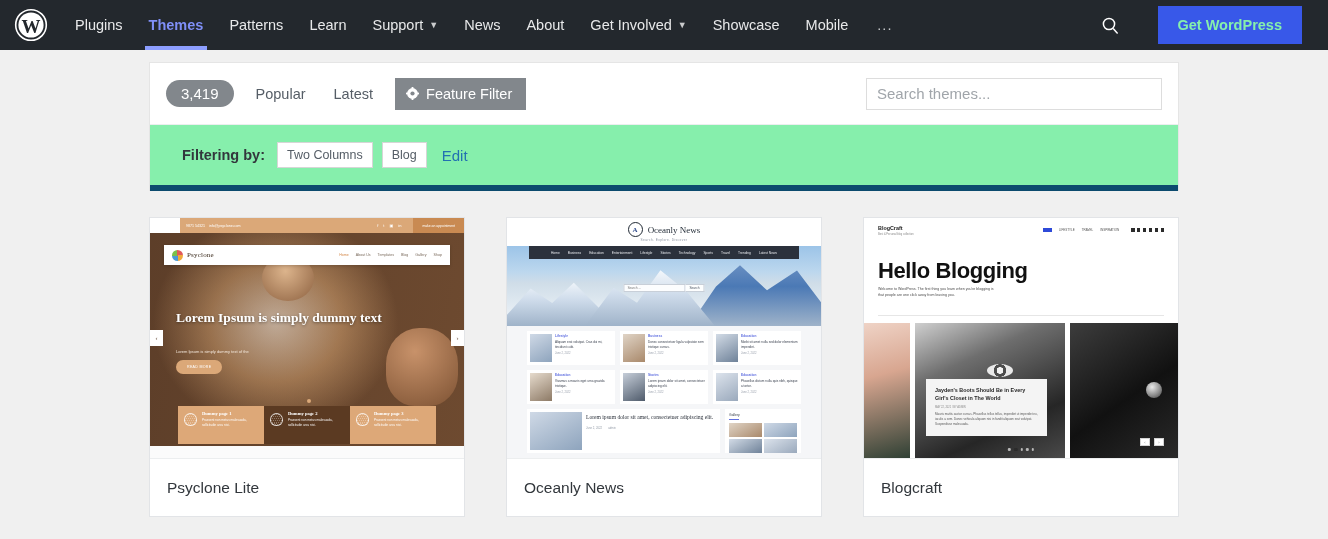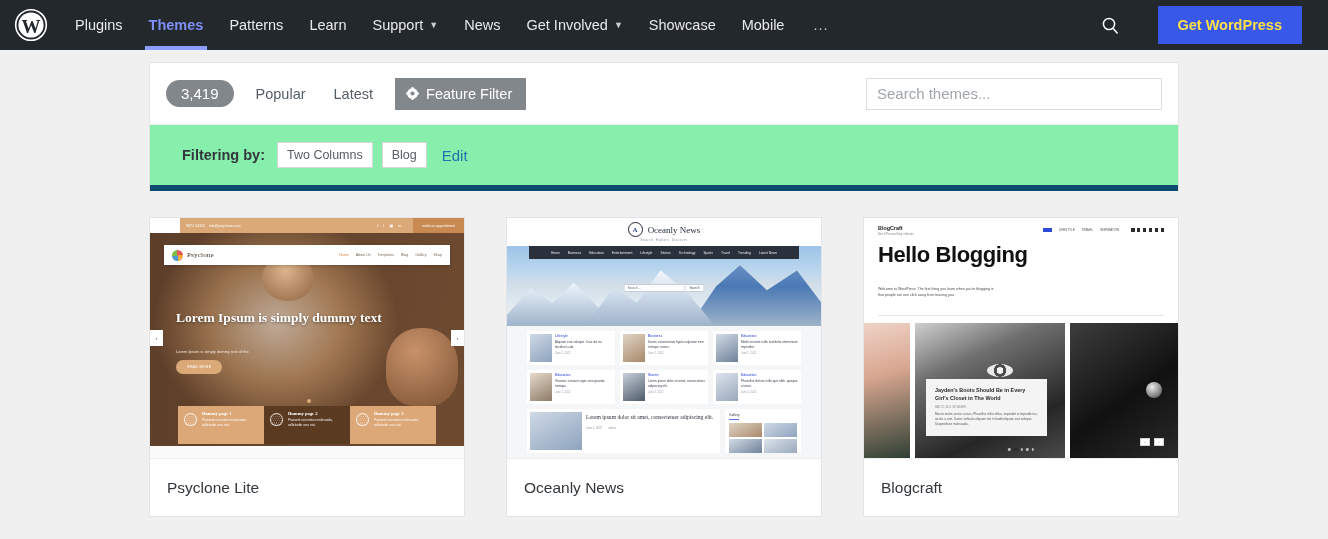--- a/index.html
+++ b/index.html
@@ -31,21 +31,21 @@
     height: 4px; background: #8c9eff;
   }
   .caret { display: inline-block; margin-left: 6px; font-size: 9px; opacity: .85; }
   .nav-item.dots { letter-spacing: 1px; padding: 0 16px; color: #c7c9cb; }
   .nav-right { margin-left: auto; display: flex; align-items: center; height: 50px; }
   .search-ico {
     width: 46px; height: 50px; display: flex; align-items: center; justify-content: center;
     cursor: pointer;
   }
   .get-wp {
-    background: #3858e9; color: #fde047; font-size: 14.5px; font-weight: bold;
+    background: #3858e9; color: #86efac; font-size: 14.5px; font-weight: bold;
     height: 38px; display: flex; align-items: center; padding: 0 20px;
     margin-right: 26px; margin-left: 24px; border: 0; cursor: pointer;
     font-family: inherit;
   }
 
   
   .content { padding: 0; }
   .panel {
     width: 1030px; margin: 12px auto 0; background: #fff;
     border: 1px solid #e5e5e5; border-bottom: none;
@@ -238,21 +238,21 @@
 
   
   .bc { width: 100%; height: 100%; background: #fff; position: relative; }
   .bc-head { display: flex; align-items: flex-start; padding: 7px 14px 0; }
   .bc-logo { font-size: 5.4px; font-weight: bold; color: #1a1a1a; }
   .bc-tag { font-size: 2.6px; color: #8a8a8a; margin-top: 1.5px; }
   .bc-nav { margin-left: auto; display: flex; align-items: center; gap: 7px; font-size: 3px; color: #555; padding-top: 3px; }
   .bc-pill { background: #2e4ad8; width: 9px; height: 3.4px; }
   .bc-soc { display: flex; gap: 2.5px; margin-left: 5px; }
   .bc-soc i { width: 3.4px; height: 3.4px; background: #2b2b2b; display: block; }
-  .bc-h1 { position: absolute; top: 24px; left: 14px; font-size: 22px; font-weight: bold; color: #111; letter-spacing: -.4px; }
+  .bc-h1 { position: absolute; top: 40px; left: 14px; font-size: 22px; font-weight: bold; color: #111; letter-spacing: -.4px; }
   .bc-p { position: absolute; top: 68px; left: 14px; width: 120px; font-size: 3.6px; color: #4d4d4d; line-height: 1.75; }
   .bc-rule { position: absolute; top: 97px; left: 14px; right: 14px; height: 1px; background: #e6e6e6; }
   .bc-strip { position: absolute; top: 105px; left: 0; right: 0; bottom: 0; display: flex; gap: 5px; }
   .bc-img { position: relative; overflow: hidden; }
   .bc-i1 { width: 46px; background: linear-gradient(165deg,#efd3c6 0%, #d8a690 38%, #2f4034 100%); }
   .bc-i2 { flex: 1; background: linear-gradient(155deg,#cfcfcf 0%, #6e6e6e 30%, #262626 72%, #4a4a4a 100%); }
   .bc-i3 { width: 108px; background: linear-gradient(145deg,#3d3d3d 0%, #111 55%, #2a2a2a 100%); }
   .bc-eye {
     position: absolute; width: 26px; height: 13px; border-radius: 50%;
     background: radial-gradient(circle at 50% 50%, #f2f2f2 0 22%, #4d4d4d 24% 42%, #e9e9e9 44% 100%);
@@ -302,20 +302,23 @@
       </div>
     <div class="nav-item">
         <span>Learn</span>
       </div>
     <div class="nav-item">
         <span>Support</span>
         <span class="caret">▼</span>
       </div>
     <div class="nav-item">
         <span>News</span>
+      </div>
+    <div class="nav-item">
+        <span>About</span>
       </div>
     <div class="nav-item">
         <span>Get Involved</span>
         <span class="caret">▼</span>
       </div>
     <div class="nav-item">
         <span>Showcase</span>
       </div>
     <div class="nav-item">
         <span>Mobile</span>

